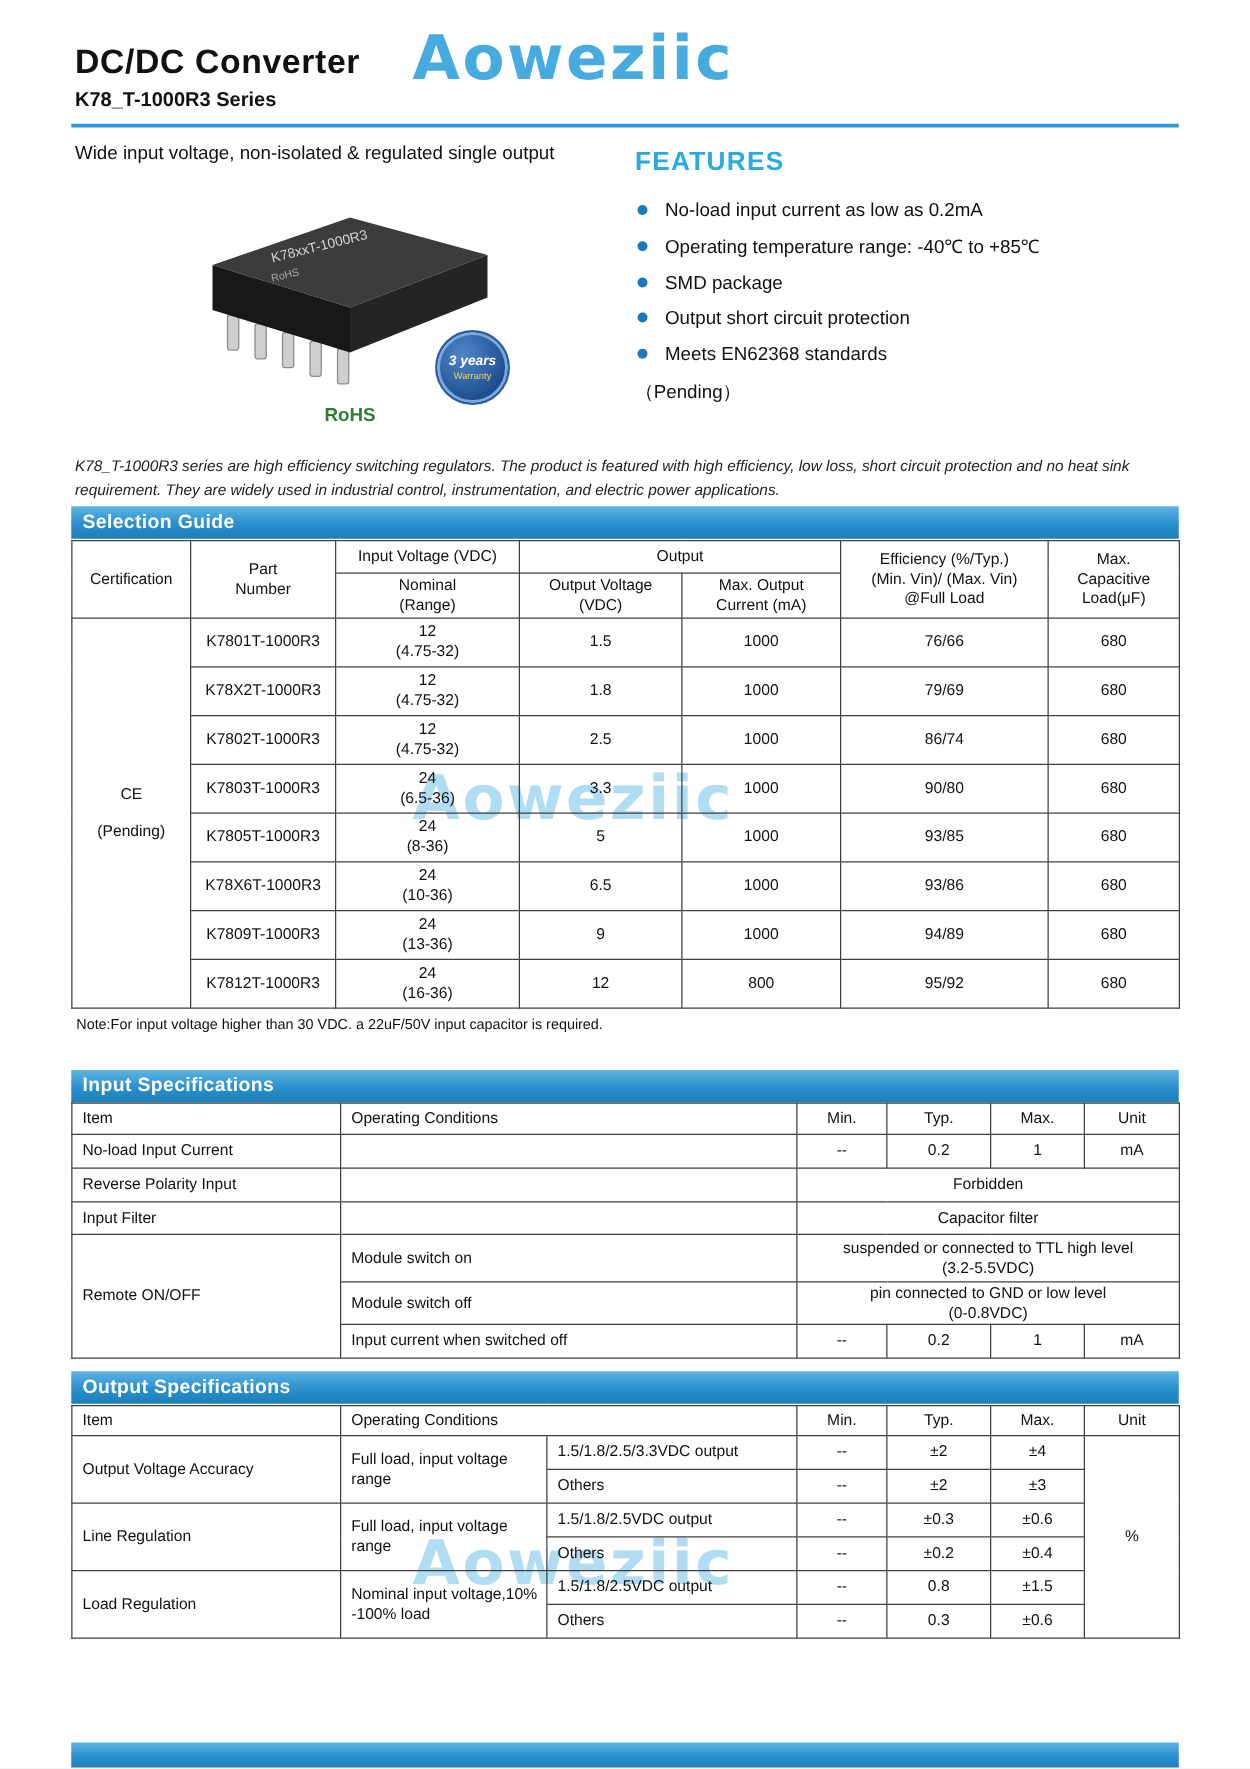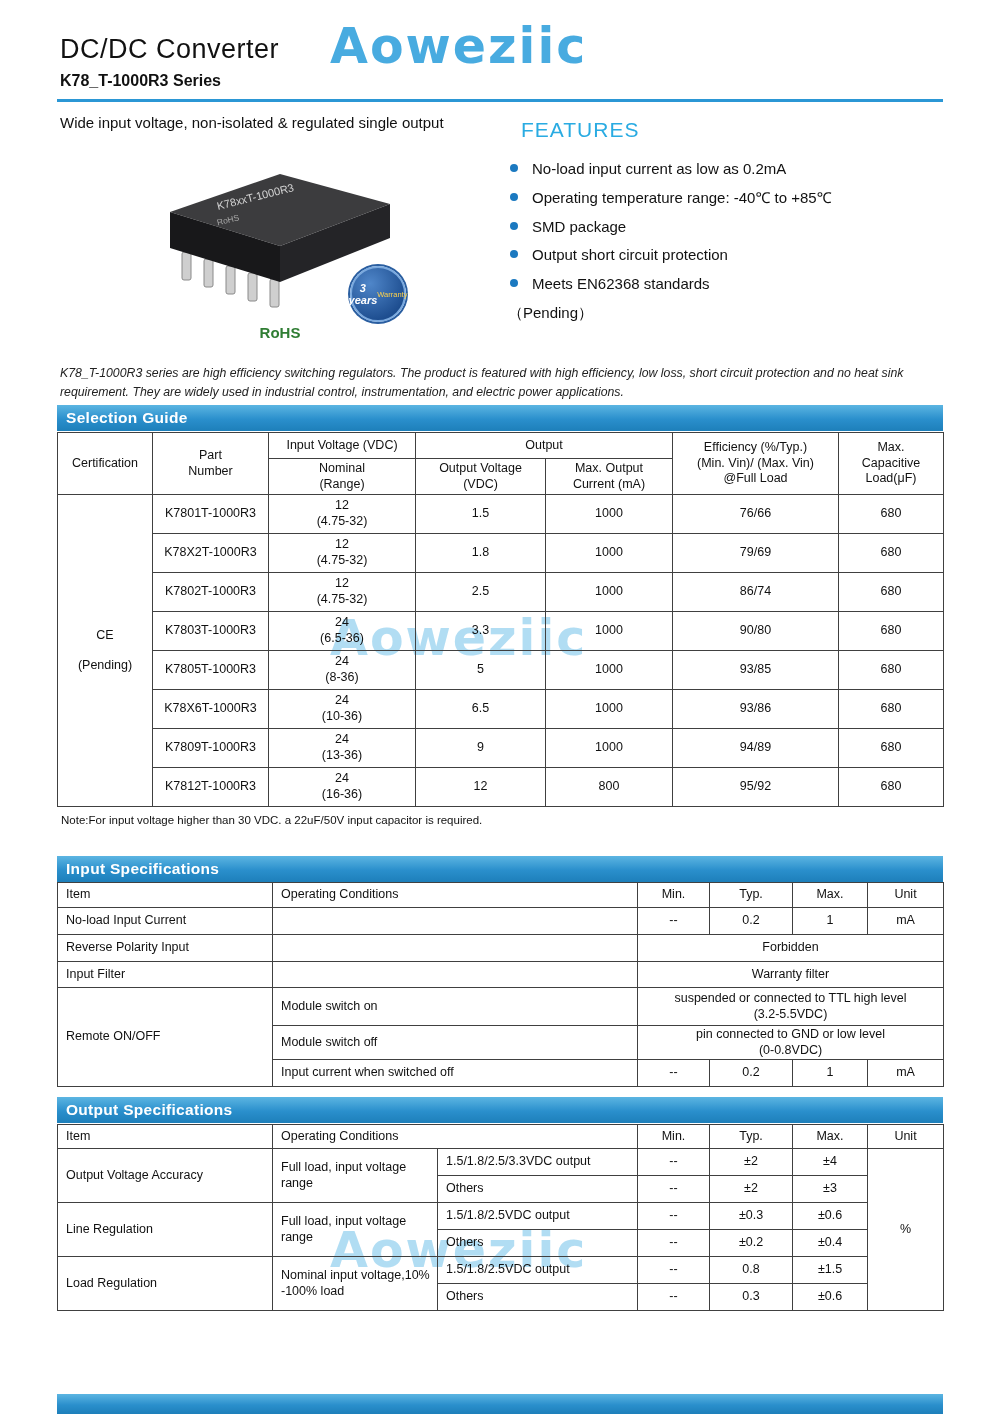--- a/index.html
+++ b/index.html
@@ -14,42 +14,42 @@
     letter-spacing:2px; white-space:nowrap; pointer-events:none;
     font-family:"DejaVu Sans", sans-serif;
   }
   .wm-top { left:330px; top:18px;  color:rgba(62,166,222,0.95); }
   .wm-mid { left:330px; top:610px; color:rgba(125,198,235,0.60); }
   .wm-low { left:330px; top:1222px; color:rgba(125,198,235,0.60); }
 
   .content { position:absolute; inset:0; z-index:1; }
 
   
-  .title   { position:absolute; left:60px; top:34px; font-size:27px; font-weight:normal; letter-spacing:0.5px; }
+  .title   { position:absolute; left:60px; top:34px; font-size:27px; font-weight:bold; letter-spacing:0.5px; }
   .subtitle{ position:absolute; left:60px; top:72px; font-size:16px; font-weight:bold; }
   .header-rule { position:absolute; left:57px; top:99px; width:886px; height:3px; background:#2b97d5; }
 
   
   .tagline { position:absolute; left:60px; top:112px; width:432px; font-size:15px; line-height:1.45; }
   .product-figure { position:absolute; left:140px; top:160px; width:280px; height:165px; }
   .badge {
     position:absolute; left:350px; top:266px; width:52px; height:52px; border-radius:50%;
     background:radial-gradient(circle at 35% 30%, #4f86c9, #1d4d8f 75%);
     border:2px solid #7aa9de; box-shadow:0 0 0 2px #2a5ea0;
-    display:flex; flex-direction:row; align-items:center; justify-content:center;
+    display:flex; flex-direction:column; align-items:center; justify-content:center;
     color:#fff; text-align:center;
   }
   .badge .b1 { font-size:11px; font-weight:bold; font-style:italic; line-height:1.1; }
   .badge .b2 { font-size:7.5px; color:#ffd24a; line-height:1.2; }
   .rohs-label { position:absolute; left:140px; top:324px; width:280px; text-align:center;
     font-size:15px; font-weight:bold; color:#2f7d33; }
 
   
   .features { position:absolute; left:508px; top:118px; width:440px; }
-  .features-title { font-size:21px; color:#29abe2; font-weight:normal; margin:0 0 18px 13px; letter-spacing:1px; }
+  .features-title { font-size:21px; color:#29abe2; font-weight:bold; margin:0 0 18px 0; letter-spacing:1px; }
   .feature-list { list-style:none; margin:0; padding:0; }
   .feature-list li { display:flex; align-items:flex-start; margin-bottom:10px; font-size:15px; line-height:1.25; }
   .dot { width:8px; height:8px; border-radius:50%; background:#1b79c0; margin:4px 14px 0 2px; flex:none; }
   .pending-line { font-size:15px; margin-top:3px; }
 
   .description { position:absolute; left:60px; top:364px; width:882px;
     font-size:12.3px; font-style:italic; line-height:1.55; color:#222; }
 
   
   .section-bar {
@@ -290,21 +290,21 @@
         <td>mA</td>
       </tr>
       <tr class="r27">
         <td class="l">Reverse Polarity Input</td>
         <td></td>
         <td colspan="4">Forbidden</td>
       </tr>
       <tr class="r26">
         <td class="l">Input Filter</td>
         <td></td>
-        <td colspan="4">Warranty filter</td>
+        <td colspan="4">Capacitor filter</td>
       </tr>
       <tr class="r38">
         <td class="l" rowspan="3">Remote ON/OFF</td>
         <td class="l">Module switch on</td>
         <td colspan="4"><span>suspended or connected to TTL high level</span><br><span>(3.2-5.5VDC)</span></td>
       </tr>
       <tr class="r34">
         <td class="l">Module switch off</td>
         <td colspan="4"><span>pin connected to GND or low level</span><br><span>(0-0.8VDC)</span></td>
       </tr>

